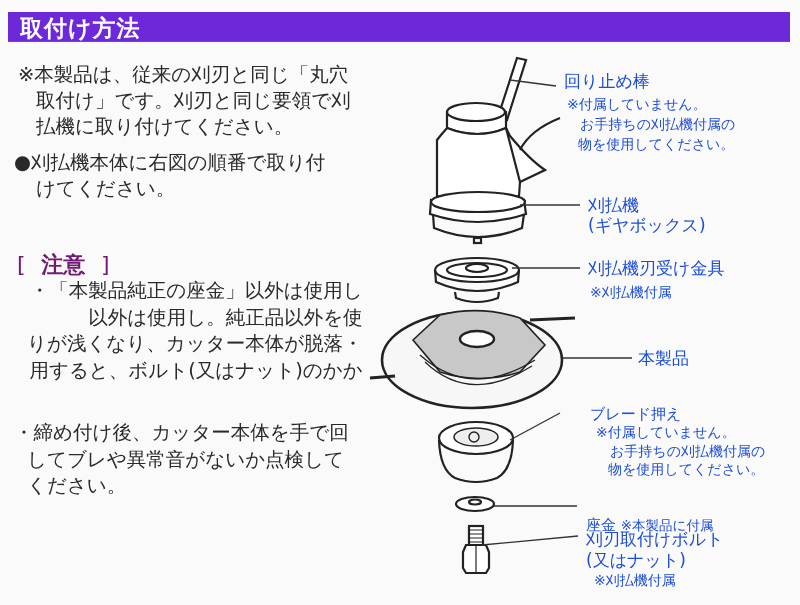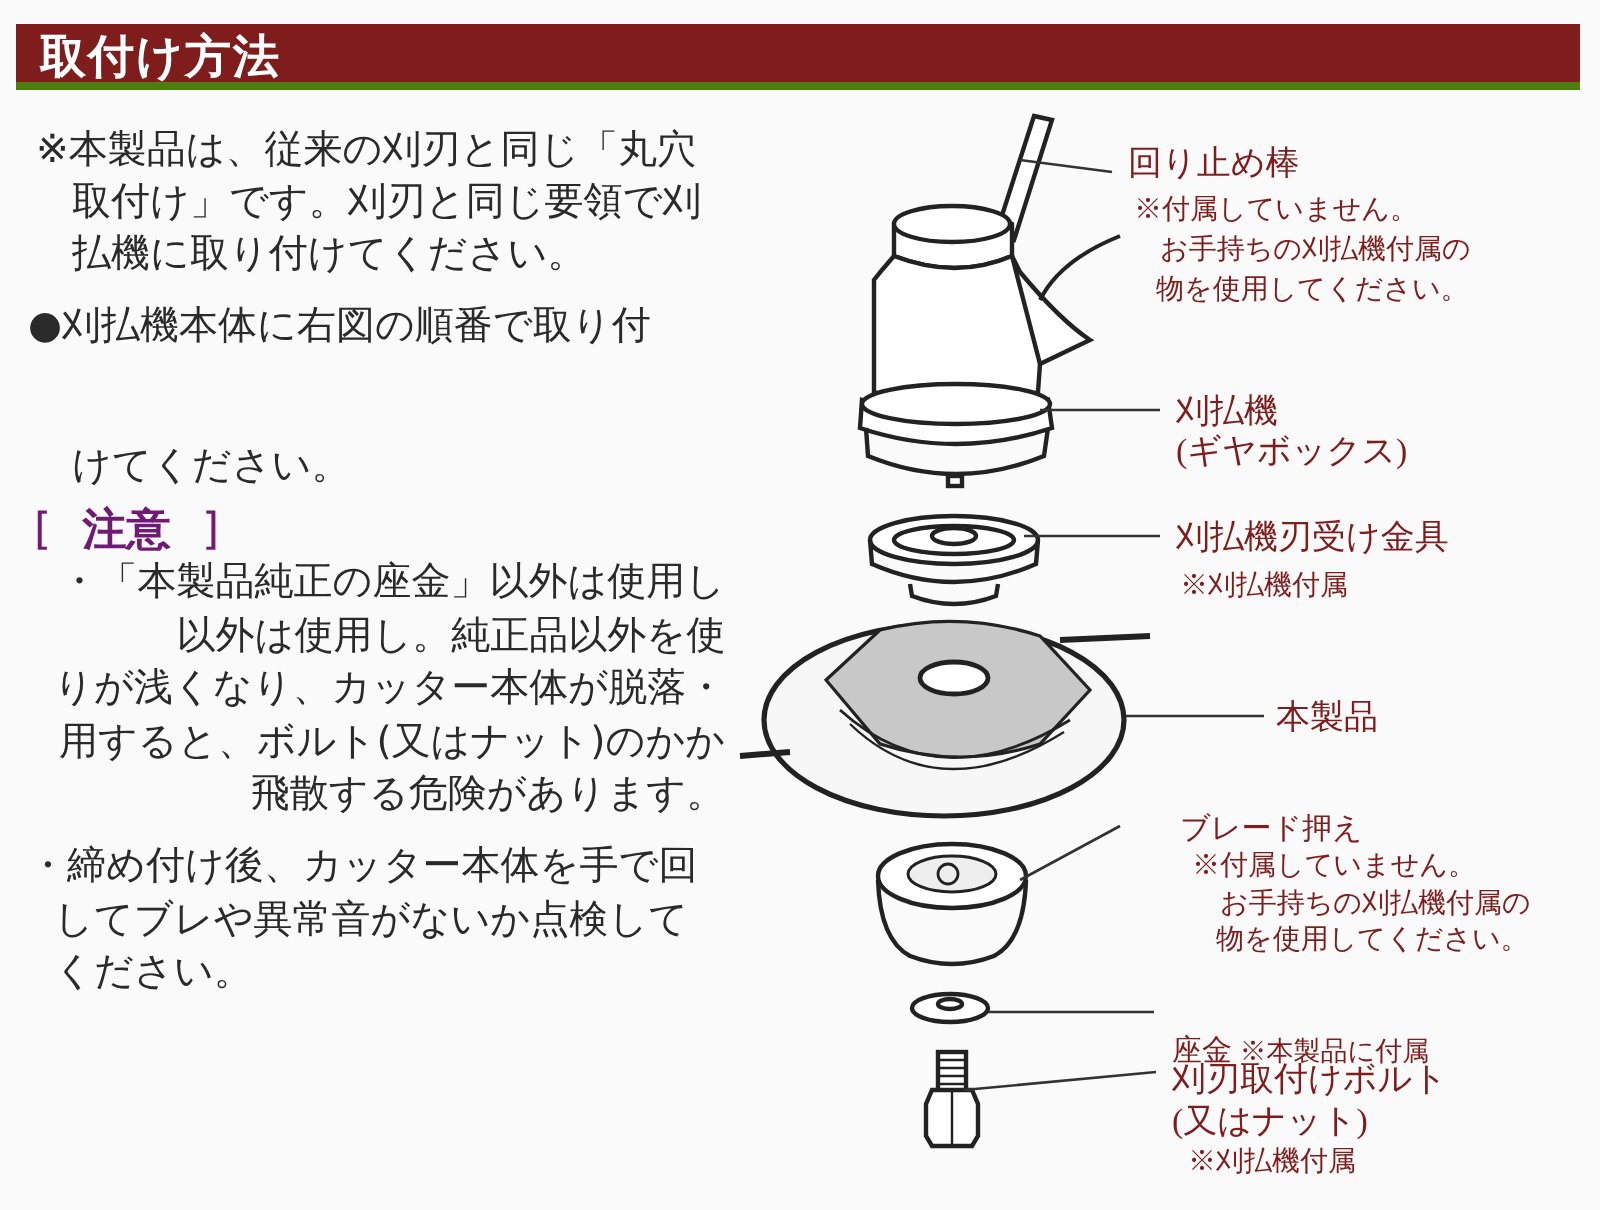--- a/index.html
+++ b/index.html
@@ -2,69 +2,68 @@
 <html><head>
 <meta charset="utf-8">
 <style>
   html, body { margin:0; padding:0; }
   body {
     width:800px; height:605px; background:#fafafa; position:relative; overflow:hidden;
     font-family:"DejaVu Sans", "Liberation Sans", sans-serif; color:#2a2a2a;
   }
   .header {
     position:absolute; left:8px; top:12px; width:782px; height:29px;
-    background:#7f1d1d; border-bottom:4px solid #4d7c0f;
+    background:#6d28d9; border-bottom:1px solid #4d7c0f;
   }
   .header-title {
     position:absolute; left:12px; top:1px; color:#fff; font-weight:bold; font-size:23px; letter-spacing:1px;
   }
   .para { position:absolute; left:20px; font-size:19.5px; line-height:26px; }
   .para .line { white-space:nowrap; }
   .indent { padding-left:18px; }
   .bullet-text { position:absolute; left:14px; top:150px; font-size:19.5px; line-height:26px; }
   .caution-title {
     position:absolute; left:17px; top:250px; font-size:22px; font-weight:bold; color:#701a75;
   }
   .caution-title .bracket { font-weight:normal; }
   .caution { position:absolute; left:14px; font-size:19.5px; line-height:26.5px; }
-  .lbl { position:absolute; white-space:nowrap; color:#7f1d1d;font-family:Liberation Serif, serif; }
+  .lbl { position:absolute; white-space:nowrap; color:#1d4ed8; }
   .lbl.big { font-size:17px; }
   .lbl.small { font-size:14px; }
   svg.illus { position:absolute; left:0; top:0; }
 </style>
 </head>
 <body>
 
 <div class="header">
   <span class="header-title">取付け方法</span>
 </div>
 
 <div class="para" style="top:62px;left:18px;">
   <div class="line">※本製品は、従来の刈刃と同じ「丸穴</div>
   <div class="line indent">取付け」です。刈刃と同じ要領で刈</div>
   <div class="line indent">払機に取り付けてください。</div>
 </div>
 
 <div class="bullet-text">
   <div class="line" style="white-space:nowrap;"><span>●</span><span>刈払機本体に右図の順番で取り付</span></div>
-  <div class="line" style="padding-left:22px;margin-top:44px;">けてください。</div>
+  <div class="line" style="padding-left:22px;">けてください。</div>
 </div>
 
 <div class="caution-title">
   <span class="bracket">[</span>
   <span style="margin:0 8px;">注意</span>
   <span class="bracket">]</span>
 </div>
 
 <div class="caution" style="top:278px;text-align:right;">
   <div class="line" style="white-space:nowrap;">・「本製品純正の座金」以外は使用し</div>
   <div class="line" style="padding-left:13px;white-space:nowrap;">以外は使用し。純正品以外を使</div>
   <div class="line" style="padding-left:13px;white-space:nowrap;">りが浅くなり、カッター本体が脱落・</div>
   <div class="line" style="padding-left:13px;white-space:nowrap;">用すると、ボルト(又はナット)のかか</div>
-  <div class="line" style="padding-left:13px;white-space:nowrap;">飛散する危険があります。</div>
 </div>
 
 <div class="caution" style="top:420px;">
   <div class="line" style="white-space:nowrap;">・締め付け後、カッター本体を手で回</div>
   <div class="line" style="padding-left:13px;white-space:nowrap;">してブレや異常音がないか点検して</div>
   <div class="line" style="padding-left:13px;white-space:nowrap;">ください。</div>
 </div>
 
 <svg class="illus" width="800" height="605">
   <g fill="none" stroke="#222" stroke-width="2.2">

